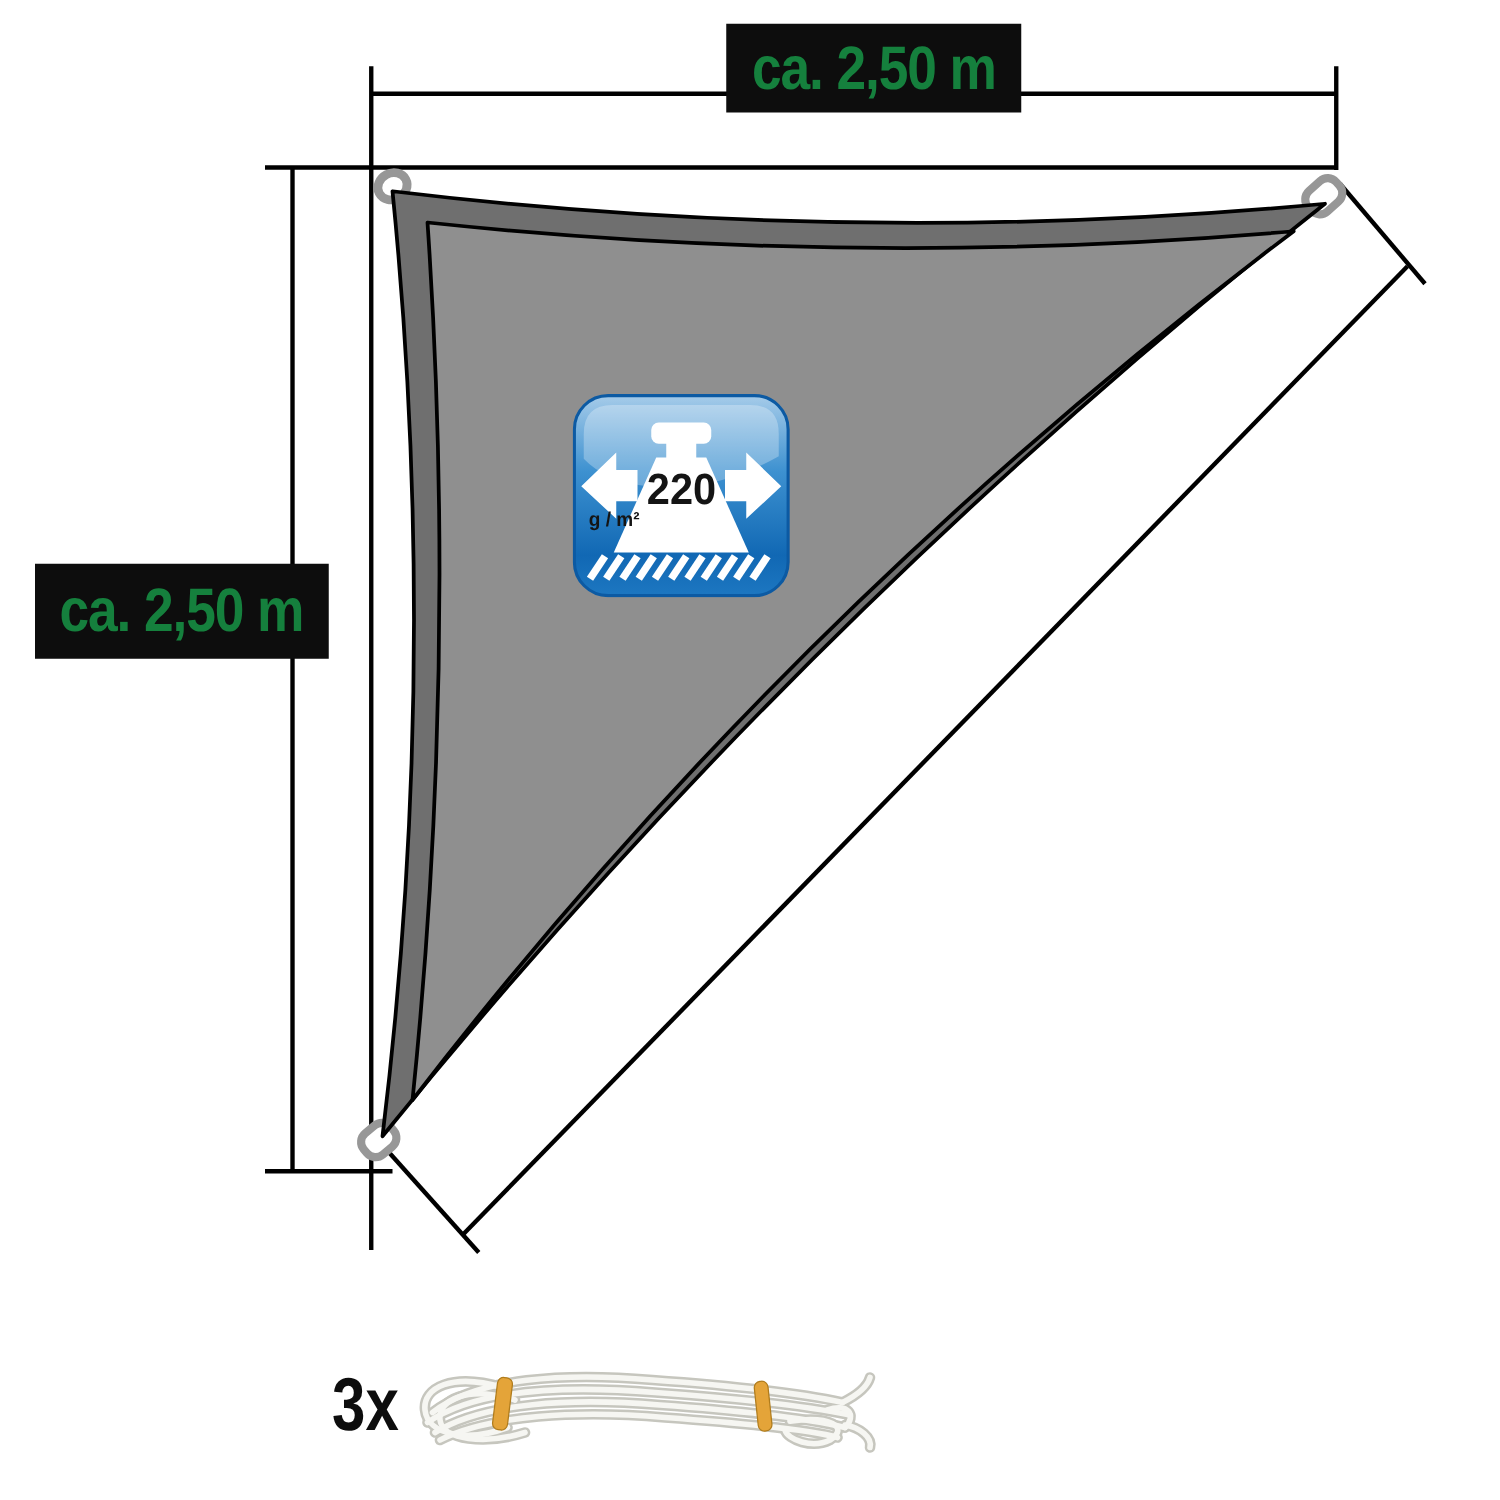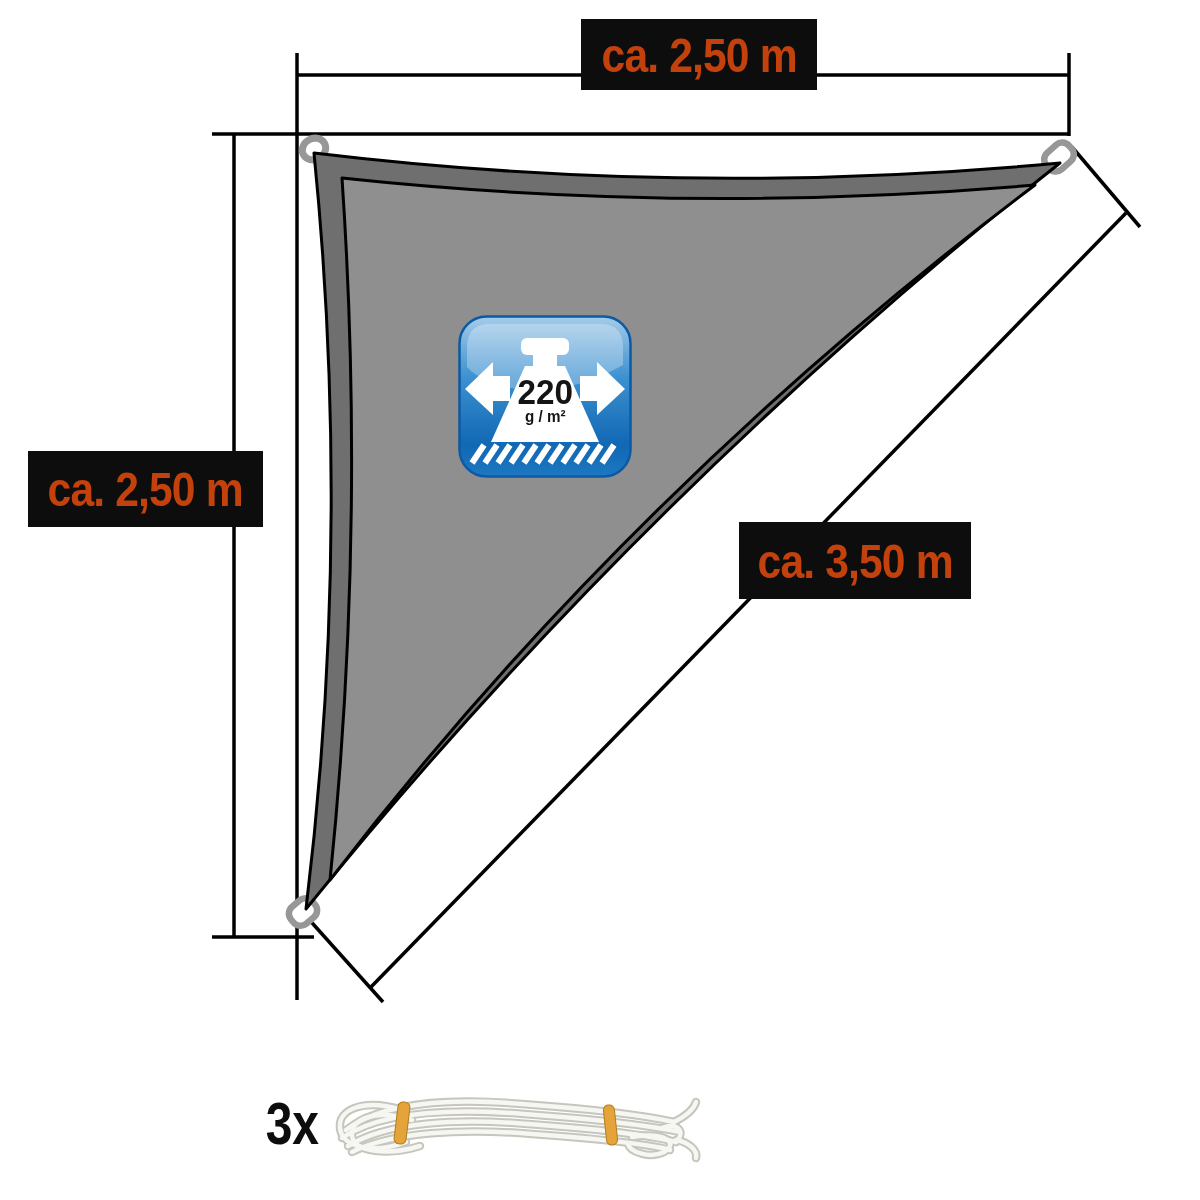--- a/index.html
+++ b/index.html
@@ -1,35 +1,35 @@
 <!DOCTYPE html>
 <html><head>
 <meta charset="utf-8">
 <style>
   html,body{margin:0;padding:0;background:#ffffff;}
   .stage{position:relative;width:1200px;height:1200px;background:#ffffff;overflow:hidden;
          font-family:"Liberation Sans",sans-serif;}
   .art{position:absolute;left:0;top:0;}
-  .dim-label{position:absolute;background:#0d0d0d;color:#c2410c;display:flex;
+  .dim-label{position:absolute;background:#0d0d0d;color:#15803d;display:flex;
              align-items:center;justify-content:center;font-weight:700;}
   .dim-label span{display:inline-block;transform:scaleX(.87);white-space:nowrap;letter-spacing:-1px;}
   #label-top{left:581px;top:19px;width:236px;height:71px;font-size:49px;}
   #label-left{left:28px;top:451px;width:235px;height:76px;font-size:49px;}
   #label-diagonal{left:739px;top:522px;width:232px;height:77px;font-size:49px;}
   #label-rope{left:708px;top:1092px;width:238px;height:76px;font-size:49px;}
   .qty{position:absolute;left:250px;top:1096px;width:84px;height:62px;display:flex;
        align-items:flex-end;justify-content:center;color:#0d0d0d;font-weight:700;font-size:60px;}
   .qty span{display:inline-block;transform:scaleX(.8);}
   .badge{position:absolute;left:458px;top:315px;width:174px;height:163px;}
   .badge svg{position:absolute;left:0;top:0;}
   .badge-num{position:absolute;left:0;right:0;top:60px;text-align:center;font-weight:700;
              font-size:35px;color:#141414;line-height:34px;}
   .badge-num span{display:inline-block;transform:scaleX(.95);letter-spacing:0px;}
-  .badge-unit{position:absolute;left:0;right:0;top:94px;text-align:center;font-weight:700;
-              font-size:16px;color:#141414;line-height:16px;}
+  .badge-unit{position:absolute;left:0;right:0;top:94px;font-weight:700;
+              font-size:16px;color:#141414;line-height:16px;padding-left:12px;}
   .badge-unit span{display:inline-block;transform:scaleX(.95);}
 </style>
 </head>
 <body>
 
 <div class="stage">
 
   <svg class="art" width="1200" height="1200" viewBox="0 0 1200 1200">
 
     <g stroke="#000000" stroke-width="3.5">
@@ -117,20 +117,17 @@
       <span>g / m²</span>
     </div>
   </div>
 
   <div class="dim-label" id="label-top">
     <span>ca. 2,50 m</span>
   </div>
   <div class="dim-label" id="label-left">
     <span>ca. 2,50 m</span>
   </div>
-  <div class="dim-label" id="label-diagonal">
-    <span>ca. 3,50 m</span>
-  </div>
   <div class="qty">
     <span>3x</span>
   </div>
 
 </div>
 
 </body></html>

